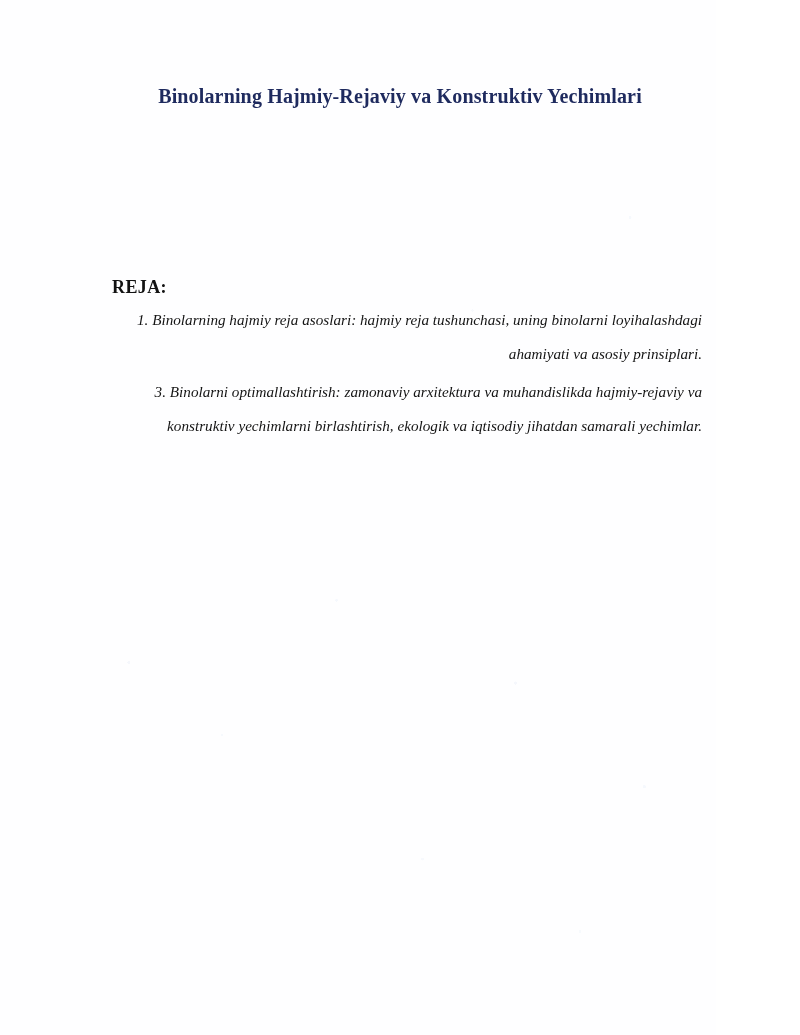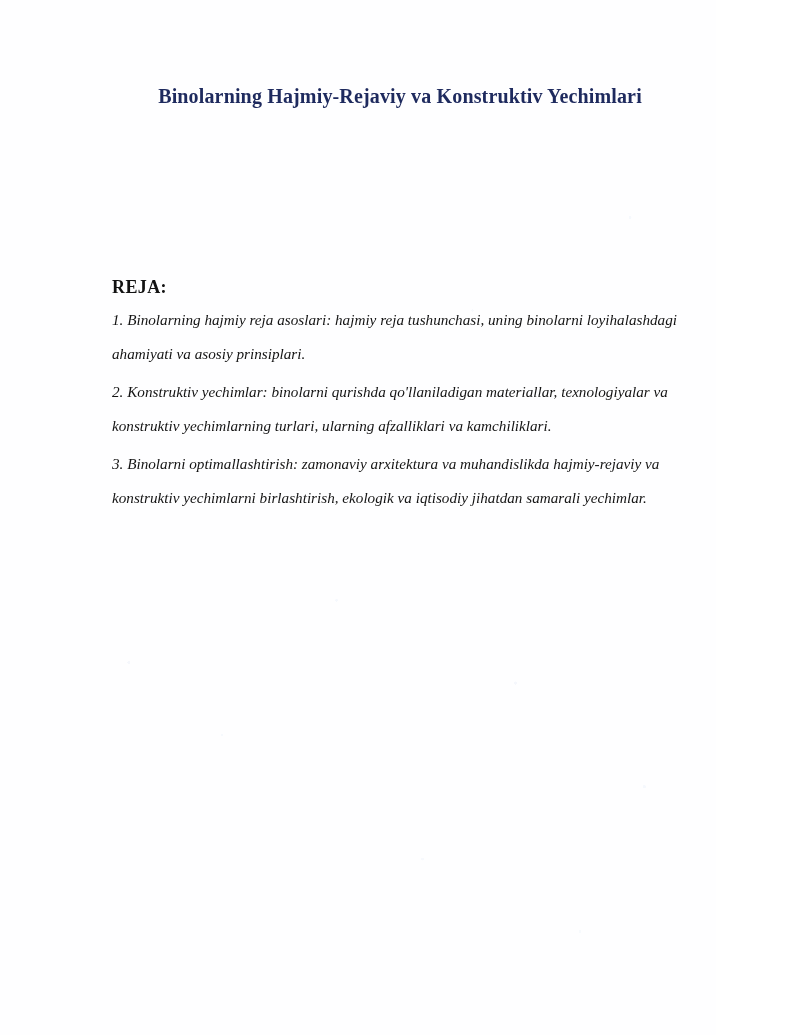--- a/index.html
+++ b/index.html
@@ -80,21 +80,21 @@
     left: 112px;
     top: 303px;
     width: 590px;
   }
 
   .plan-item {
     font-size: 15.2px;
     font-style: italic;
     line-height: 33.5px;
     color: #141414;
-    text-align: left;
+    text-align: right;
     margin: 0 0 5px 0;
     font-family: "Liberation Serif", "DejaVu Serif", serif;
   }
 
   .plan-item:last-child {
     margin-bottom: 0;
   }
 </style>
 </head>
 <body>
@@ -104,18 +104,17 @@
   <div class="scan-noise"></div>
 
   <div class="content">
 
     <h1 class="doc-title">Binolarning Hajmiy-Rejaviy va Konstruktiv Yechimlari</h1>
 
     <h2 class="section-heading">REJA:</h2>
 
     <div class="plan-list">
       <p class="plan-item">1. Binolarning hajmiy reja asoslari: hajmiy reja tushunchasi, uning binolarni loyihalashdagi ahamiyati va asosiy prinsiplari.</p>
-      <p class="plan-item">2. Konstruktiv yechimlar: binolarni qurishda qo'llaniladigan materiallar, texnologiyalar va konstruktiv yechimlarning turlari, ularning afzalliklari va kamchiliklari.</p>
       <p class="plan-item">3. Binolarni optimallashtirish: zamonaviy arxitektura va muhandislikda hajmiy-rejaviy va konstruktiv yechimlarni birlashtirish, ekologik va iqtisodiy jihatdan samarali yechimlar.</p>
     </div>
 
   </div>
 </div>
 
 </body></html>

